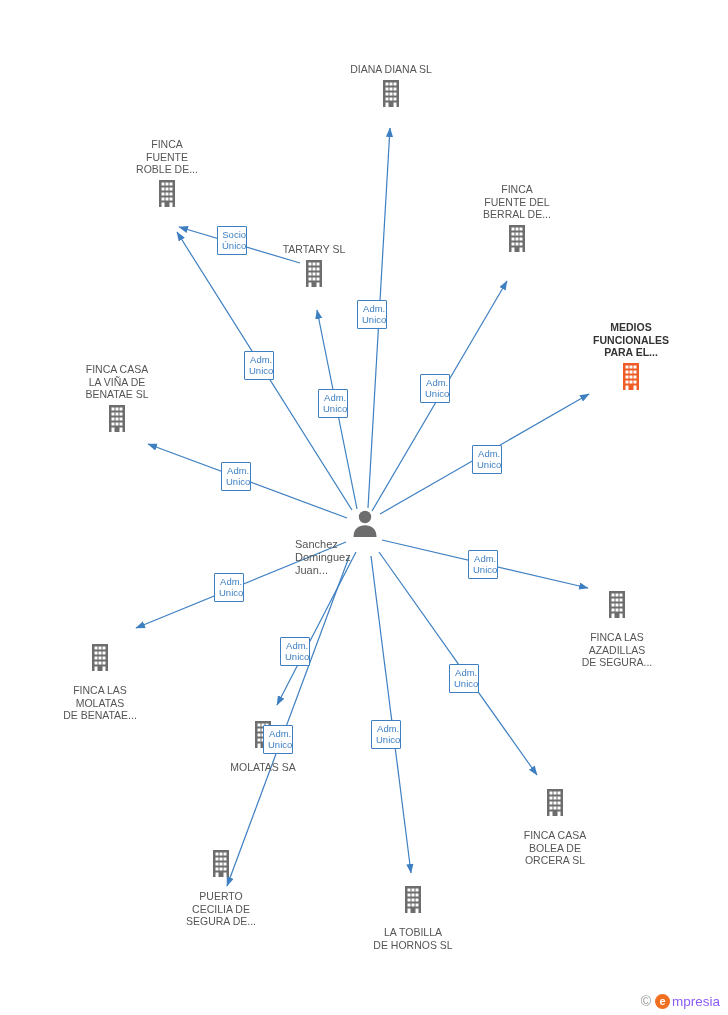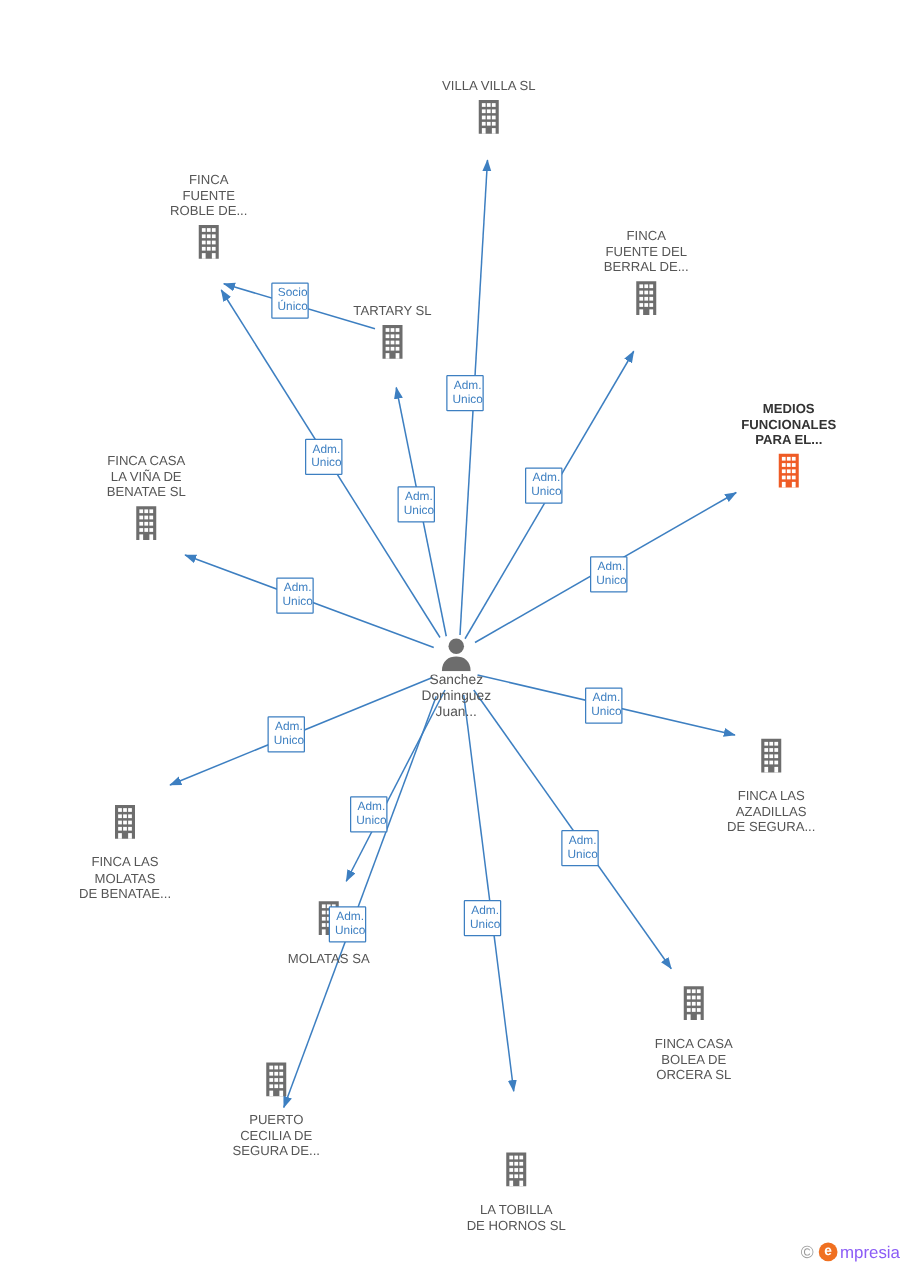--- a/index.html
+++ b/index.html
@@ -48,21 +48,20 @@
     font-weight: bold;
   }
   .bld {
     display: block;
     margin: 0 auto;
   }
   .person-wrap {
     position: absolute;
     width: 140px;
     margin-left: -70px;
-    text-align: center;
   }
   .person-wrap .label {
     font-size: 11px;
     line-height: 13px;
     color: #555555;
     white-space: pre-line;
     margin-top: 1px;
   }
   .edge-label {
     position: absolute;
@@ -130,21 +129,21 @@
       <line x1="346" y1="542" x2="136" y2="628"></line>
       <line x1="356" y1="552" x2="277" y2="705"></line>
       <line x1="379" y1="552" x2="537" y2="775"></line>
       <line x1="349" y1="557" x2="227" y2="886"></line>
       <line x1="371" y1="556" x2="411" y2="873"></line>
       <line x1="300" y1="263" x2="179" y2="227"></line>
     </g>
   </svg>
 
   <div class="node" style="left:391px; top:63px;">
-    <div class="label above">VILLA VILLA SL</div>
+    <div class="label above">DIANA DIANA SL</div>
     <svg class="bld" width="22" height="30" viewBox="0 0 22 30">
       <rect x="3" y="2" width="16" height="27" fill="#6d6d6d"></rect>
       <g fill="#ffffff">
         <rect x="5.5" y="4.5" width="3" height="3"></rect>
           <rect x="9.5" y="4.5" width="3" height="3"></rect>
           <rect x="13.5" y="4.5" width="3" height="3"></rect>
         <rect x="5.5" y="9.5" width="3" height="3"></rect>
           <rect x="9.5" y="9.5" width="3" height="3"></rect>
           <rect x="13.5" y="9.5" width="3" height="3"></rect>
         <rect x="5.5" y="14.5" width="3" height="3"></rect>
@@ -408,21 +407,21 @@
           <rect x="13.5" y="19.5" width="3" height="3"></rect>
         <rect x="5.5" y="24.5" width="3" height="4.5"></rect>
           <rect x="13.5" y="24.5" width="3" height="4.5"></rect>
       </g>
     </svg>
     <div class="label below">PUERTO
 CECILIA DE
 SEGURA DE...</div>
   </div>
 
-  <div class="node" style="left:413px; top:920px;">
+  <div class="node" style="left:413px; top:884px;">
     <svg class="bld" width="22" height="30" viewBox="0 0 22 30">
       <rect x="3" y="2" width="16" height="27" fill="#6d6d6d"></rect>
       <g fill="#ffffff">
         <rect x="5.5" y="4.5" width="3" height="3"></rect>
           <rect x="9.5" y="4.5" width="3" height="3"></rect>
           <rect x="13.5" y="4.5" width="3" height="3"></rect>
         <rect x="5.5" y="9.5" width="3" height="3"></rect>
           <rect x="9.5" y="9.5" width="3" height="3"></rect>
           <rect x="13.5" y="9.5" width="3" height="3"></rect>
         <rect x="5.5" y="14.5" width="3" height="3"></rect>

